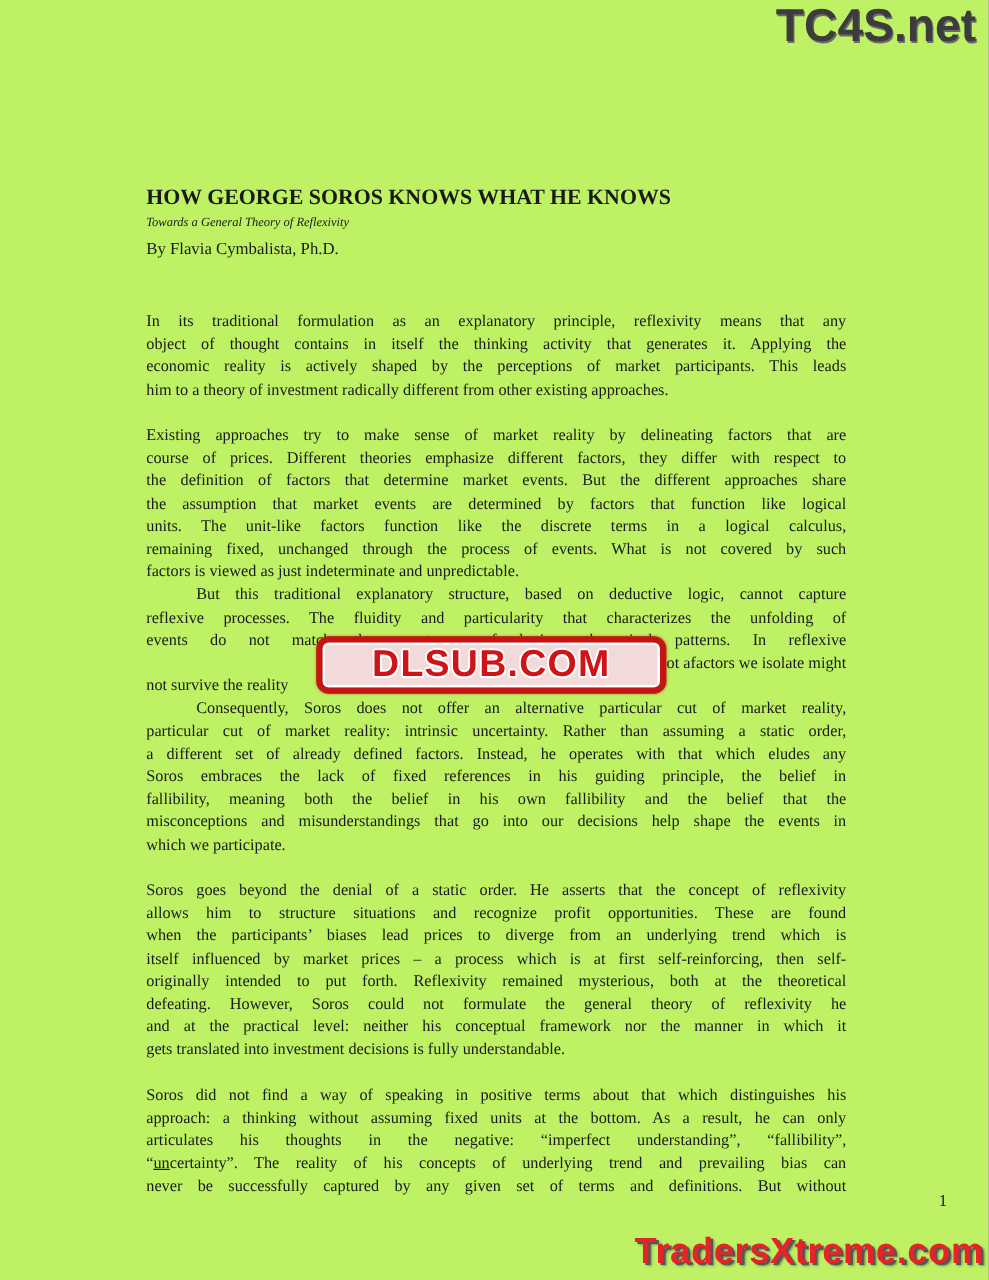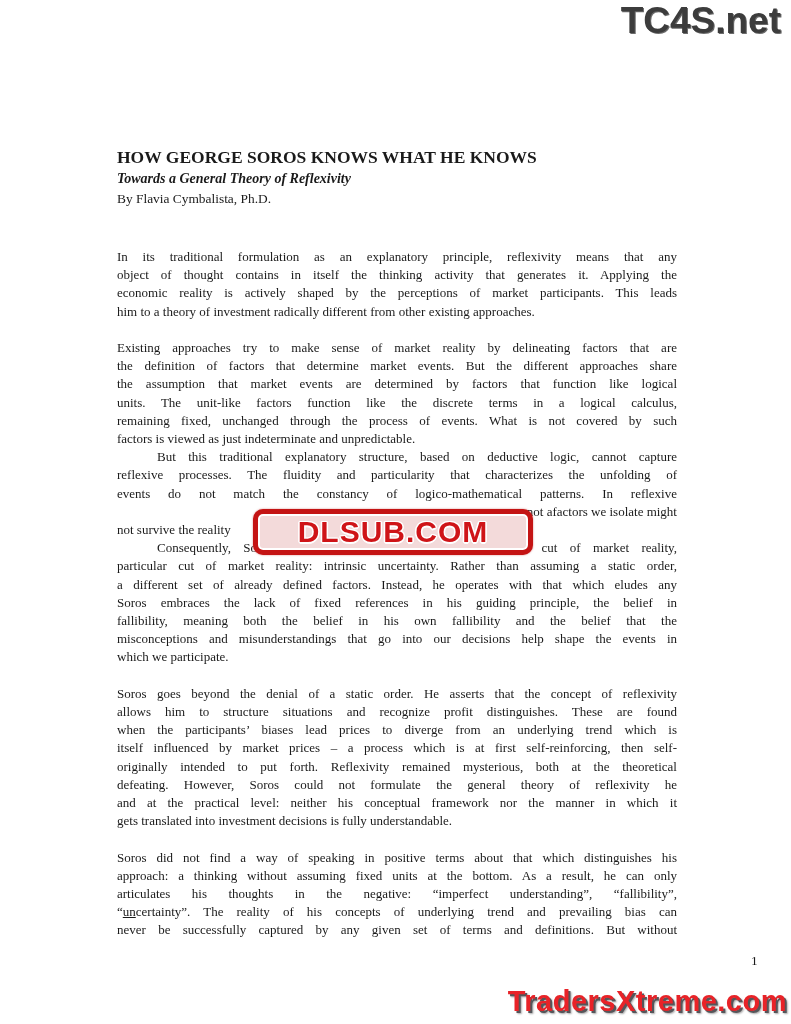--- a/index.html
+++ b/index.html
@@ -1,20 +1,20 @@
 <!DOCTYPE html>
 <html><head>
 <meta charset="utf-8">
 <style>
   html, body { margin: 0; padding: 0; background: #888; }
   .page {
     position: relative;
     width: 791px;
     height: 1024px;
-    background: #ffffff;
+    background: #bef264;
     overflow: hidden;
     font-family: "Liberation Serif", serif;
     color: #1a1a1a;
     margin: 0 auto;
   }
 
   
   .wm-top {
     position: absolute;
     top: 0px;
@@ -74,23 +74,23 @@
     top: 106px;
     width: 560px;
     margin-top: 40px;
   }
   .title {
     font-size: 17.5px;
     line-height: 22px;
     font-weight: bold;
   }
   .subtitle {
-    font-size: 14px;
+    font-size: 10px;
     line-height: 21px;
-    font-weight: bold;
+    font-weight: normal;
     font-style: italic;
   }
   .byline {
     font-size: 13.4px;
     line-height: 19px;
   }
 
   .body {
     margin-top: 40px;
     font-size: 13px;
@@ -136,20 +136,21 @@
     <div class="byline">By Flavia Cymbalista, Ph.D.</div>
     <div class="body">
         <div class="para">
           <div class="line">In its traditional formulation as an explanatory principle, reflexivity means that any</div>
           <div class="line">object of thought contains in itself the thinking activity that generates it. Applying the</div>
           <div class="line">economic reality is actively shaped by the perceptions of market participants. This leads</div>
           <div class="line nolast">him to a theory of investment radically different from other existing approaches.</div>
         </div>
         <div class="para gap">
           <div class="line">Existing approaches try to make sense of market reality by delineating factors that are</div>
+          <div class="line">course of prices. Different theories emphasize different factors, they differ with respect to</div>
           <div class="line">the definition of factors that determine market events. But the different approaches share</div>
           <div class="line">the assumption that market events are determined by factors that function like logical</div>
           <div class="line">units. The unit-like factors function like the discrete terms in a logical calculus,</div>
           <div class="line">remaining fixed, unchanged through the process of events. What is not covered by such</div>
           <div class="line nolast">factors is viewed as just indeterminate and unpredictable.</div>
         </div>
         <div class="para">
           <div class="line indent">But this traditional explanatory structure, based on deductive logic, cannot capture</div>
           <div class="line">reflexive processes. The fluidity and particularity that characterizes the unfolding of</div>
           <div class="line">events do not match the constancy of logico-mathematical patterns. In reflexive</div>
@@ -163,21 +164,21 @@
           <div class="line indent">Consequently, Soros does not offer an alternative particular cut of market reality,</div>
           <div class="line">particular cut of market reality: intrinsic uncertainty. Rather than assuming a static order,</div>
           <div class="line">a different set of already defined factors. Instead, he operates with that which eludes any</div>
           <div class="line">Soros embraces the lack of fixed references in his guiding principle, the belief in</div>
           <div class="line">fallibility, meaning both the belief in his own fallibility and the belief that the</div>
           <div class="line">misconceptions and misunderstandings that go into our decisions help shape the events in</div>
           <div class="line nolast">which we participate.</div>
         </div>
         <div class="para gap">
           <div class="line">Soros goes beyond the denial of a static order. He asserts that the concept of reflexivity</div>
-          <div class="line">allows him to structure situations and recognize profit distinguishes. These are found</div>
+          <div class="line">allows him to structure situations and recognize profit opportunities. These are found</div>
           <div class="line">when the participants’ biases lead prices to diverge from an underlying trend which is</div>
           <div class="line">itself influenced by market prices – a process which is at first self-reinforcing, then self-</div>
           <div class="line">originally intended to put forth. Reflexivity remained mysterious, both at the theoretical</div>
           <div class="line">defeating. However, Soros could not formulate the general theory of reflexivity he</div>
           <div class="line">and at the practical level: neither his conceptual framework nor the manner in which it</div>
           <div class="line nolast">gets translated into investment decisions is fully understandable.</div>
         </div>
         <div class="para gap">
           <div class="line">Soros did not find a way of speaking in positive terms about that which distinguishes his</div>
           <div class="line">approach: a thinking without assuming fixed units at the bottom. As a result, he can only</div>

